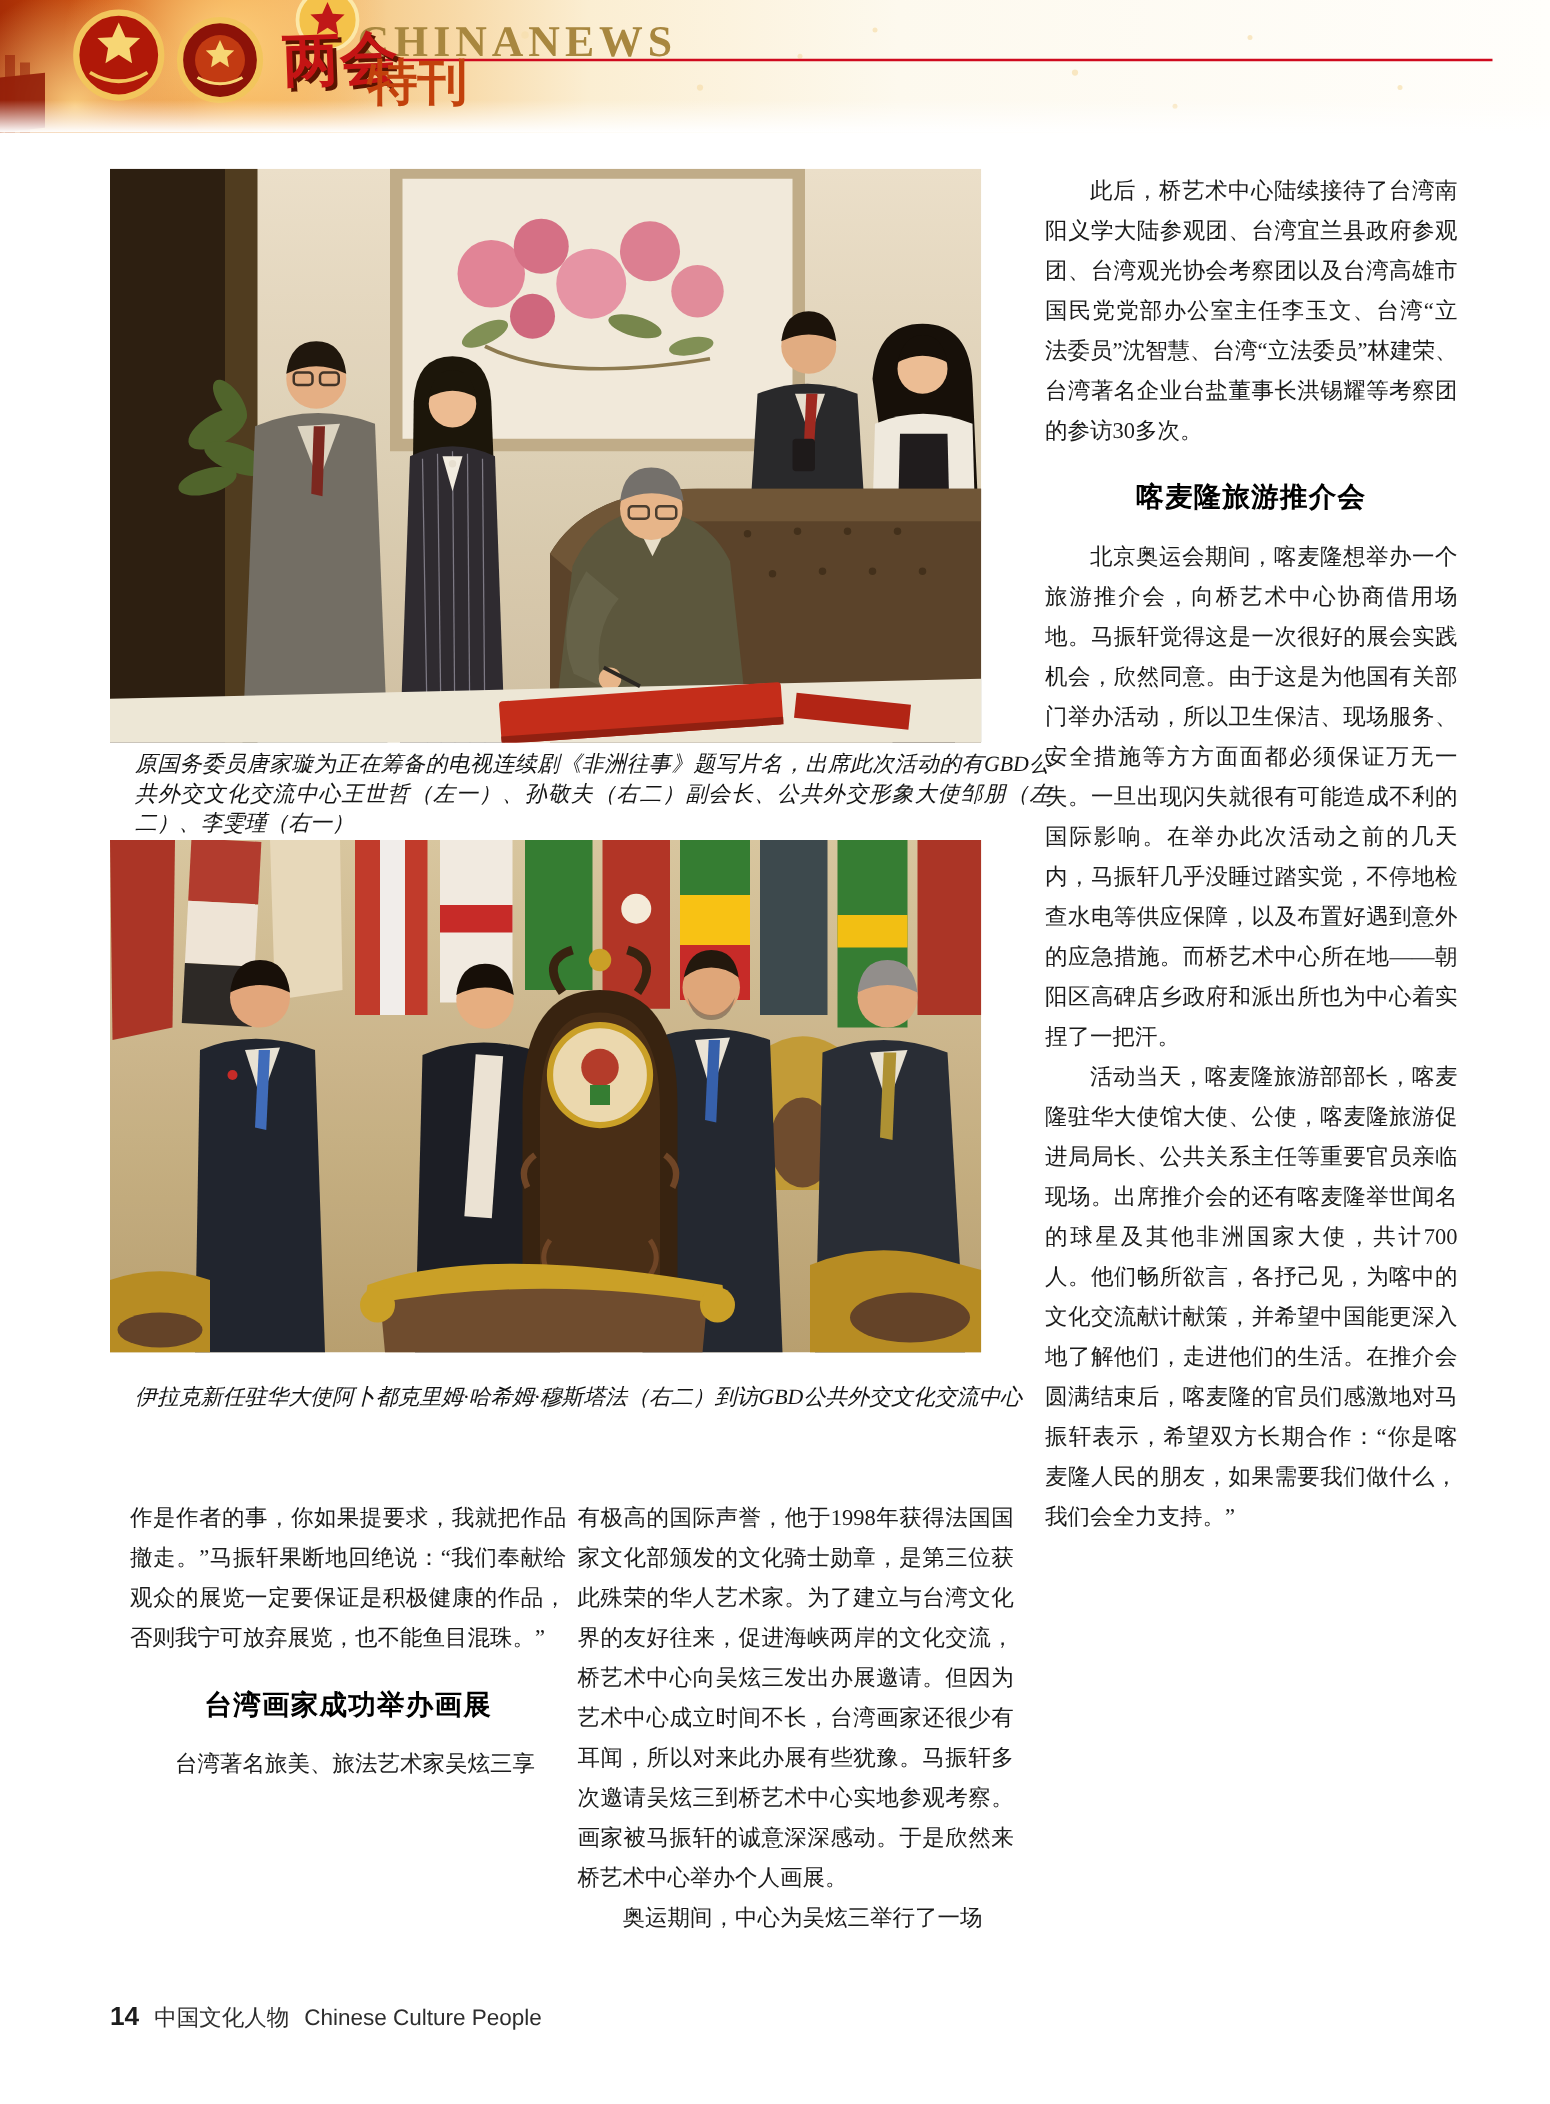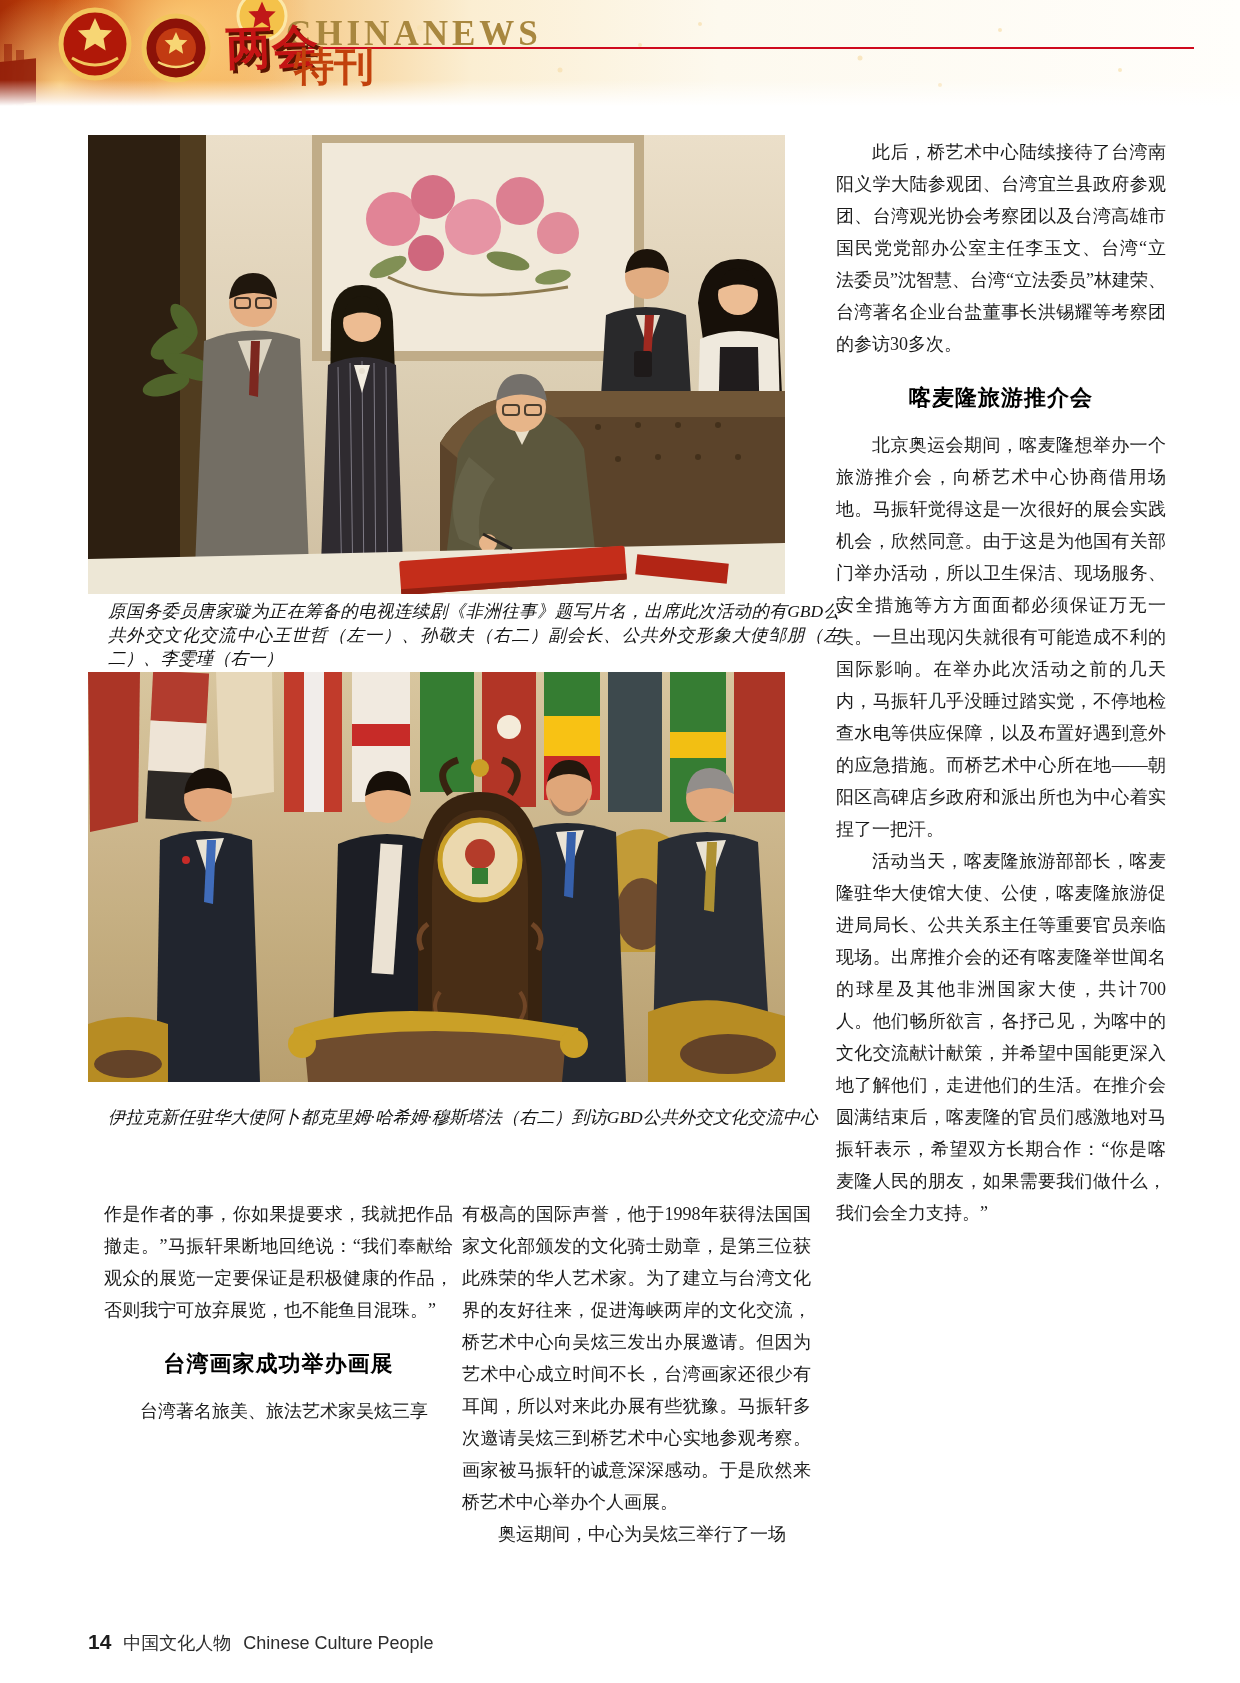--- a/index.html
+++ b/index.html
@@ -49,21 +49,21 @@
   .para.first { text-indent:0; }
   .sec-h {
     font-family:"Liberation Sans","DejaVu Sans",sans-serif;
     font-weight:bold; font-size:22px; color:#000;
     text-align:center; margin:22px 0 15px 0; letter-spacing:1px;
   }
   
   .footer {
     position:absolute; left:88px; top:1602px;
     font-family:"Liberation Sans","DejaVu Sans",sans-serif;
-    font-size:18px; color:#2d2d2d; display:flex; align-items:baseline; gap:12px;margin-top:28px;
+    font-size:18px; color:#2d2d2d; display:flex; align-items:baseline; gap:12px;
   }
   .footer .pgno { font-weight:bold; font-size:21px; color:#1d1d1d; }
 </style>
 </head>
 <body>
 
 <div class="page">
 
   <div class="header">
     <svg class="header-art" viewBox="0 0 1240 106" preserveAspectRatio="none" xmlns="http://www.w3.org/2000/svg">

